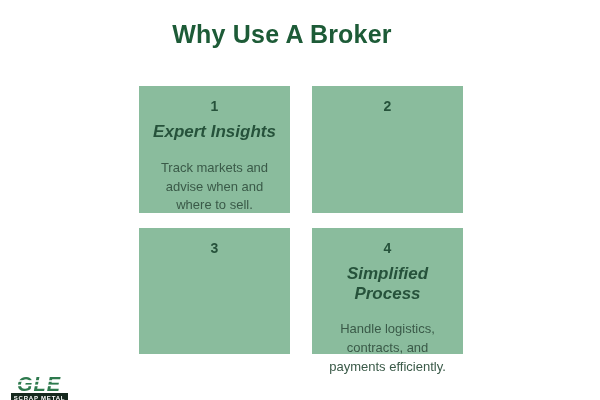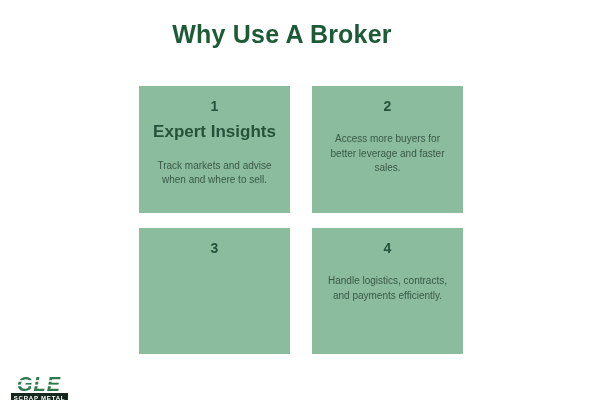--- a/index.html
+++ b/index.html
@@ -46,24 +46,25 @@
     color: #26523b;
     line-height: 1.3;
   }
   .card-heading {
     margin-top: 7px;
     font-size: 17px;
     font-weight: 700;
     color: #26523b;
     line-height: 1.15;
     max-width: 128px;
+    font-style: italic;
   }
   .card-description {
     margin-top: 17px;
-    font-size: 10px;
+    font-size: 13px;
     color: #3a5a48;
     line-height: 1.45;
     max-width: 132px;
   }
   .logo {
     position: absolute;
     left: 10px;
     top: 374px;
     width: 60px;
     height: 32px;
@@ -78,29 +79,29 @@
 <div class="cards-grid">
 
   <div class="card">
     <div class="card-number">1</div>
     <div class="card-heading">Expert Insights</div>
     <div class="card-description">Track markets and advise when and where to sell.</div>
   </div>
 
   <div class="card">
     <div class="card-number">2</div>
-    <div class="card-description">Access more buyers for better leverage and faster sales.</div>
   </div>
 
   <div class="card">
     <div class="card-number">3</div>
   </div>
 
   <div class="card">
     <div class="card-number">4</div>
+    <div class="card-heading">Simplified Process</div>
     <div class="card-description">Handle logistics, contracts, and payments efficiently.</div>
   </div>
 
 </div>
 
 <div class="logo">
   <svg width="60" height="32" viewBox="0 0 60 32" xmlns="http://www.w3.org/2000/svg">
 
     <text x="29" y="17" text-anchor="middle" font-family="Liberation Sans, sans-serif" font-size="20" font-weight="900" font-style="italic" fill="#2e7a4e" letter-spacing="1">GLE</text>
     <rect x="0" y="6.2" width="60" height="1.6" fill="#ffffff"></rect>

